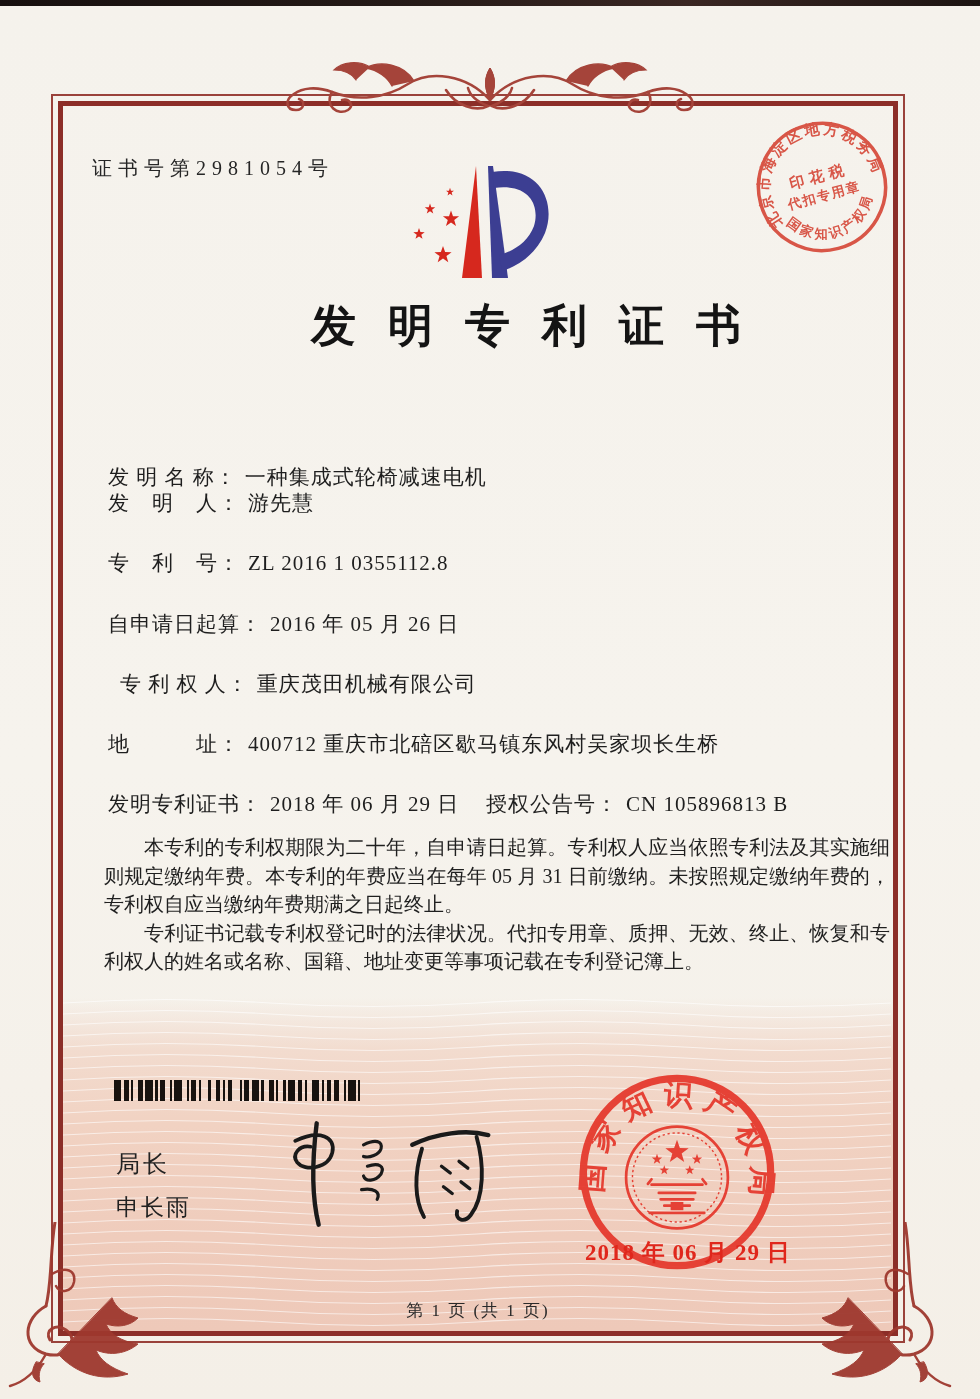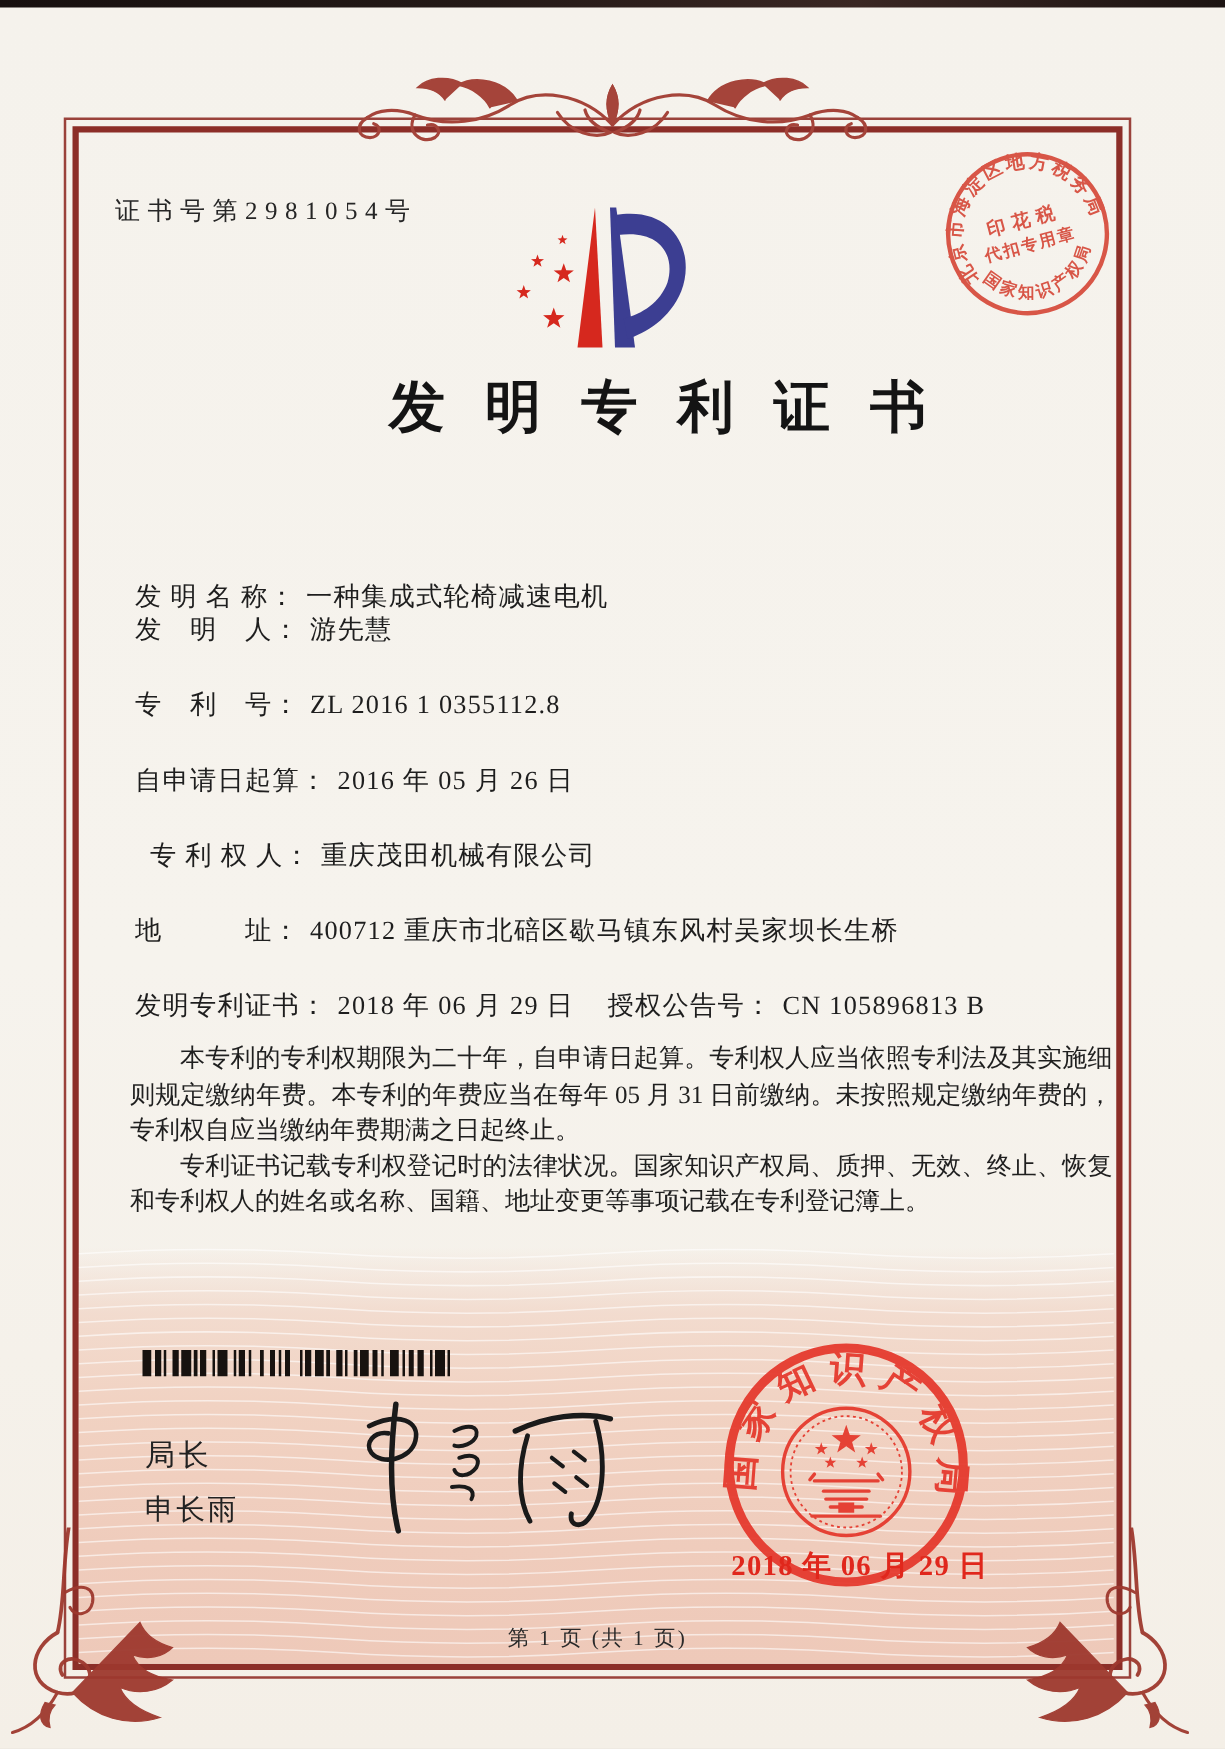--- a/index.html
+++ b/index.html
@@ -177,21 +177,21 @@
     <span>
       <span class="lab">发明专利证书：</span><span class="val">2018 年 06 月 29 日</span>
     </span>
     <span class="grant2">
       <span class="lab">授权公告号：</span><span class="val">CN 105896813 B</span>
     </span>
   </div>
 
   <div class="abs paras">
     <p>本专利的专利权期限为二十年，自申请日起算。专利权人应当依照专利法及其实施细则规定缴纳年费。本专利的年费应当在每年 05 月 31 日前缴纳。未按照规定缴纳年费的，专利权自应当缴纳年费期满之日起终止。</p>
-    <p>专利证书记载专利权登记时的法律状况。国家知识产权局、质押、无效、终止、恢复和专利权人的姓名或名称、国籍、地址变更等事项记载在专利登记簿上。</p>
+    <p>专利证书记载专利权登记时的法律状况。代扣专用章、质押、无效、终止、恢复和专利权人的姓名或名称、国籍、地址变更等事项记载在专利登记簿上。</p>
   </div>
 
   <div class="abs barcode" id="barcode"><i style="width: 7.27px;"></i><i style="width: 2.42px; background: transparent;"></i><i style="width: 4.85px;"></i><i style="width: 2.42px; background: transparent;"></i><i style="width: 2.42px;"></i><i style="width: 4.85px; background: transparent;"></i><i style="width: 4.85px;"></i><i style="width: 2.42px; background: transparent;"></i><i style="width: 7.27px;"></i><i style="width: 2.42px; background: transparent;"></i><i style="width: 2.42px;"></i><i style="width: 2.42px; background: transparent;"></i><i style="width: 4.85px;"></i><i style="width: 4.85px; background: transparent;"></i><i style="width: 2.42px;"></i><i style="width: 2.42px; background: transparent;"></i><i style="width: 7.27px;"></i><i style="width: 4.85px; background: transparent;"></i><i style="width: 2.42px;"></i><i style="width: 2.42px; background: transparent;"></i><i style="width: 4.85px;"></i><i style="width: 2.42px; background: transparent;"></i><i style="width: 2.42px;"></i><i style="width: 7.27px; background: transparent;"></i><i style="width: 2.42px;"></i><i style="width: 4.85px; background: transparent;"></i><i style="width: 4.85px;"></i><i style="width: 2.42px; background: transparent;"></i><i style="width: 2.42px;"></i><i style="width: 2.42px; background: transparent;"></i><i style="width: 4.85px;"></i><i style="width: 7.27px; background: transparent;"></i><i style="width: 2.42px;"></i><i style="width: 2.42px; background: transparent;"></i><i style="width: 4.85px;"></i><i style="width: 2.42px; background: transparent;"></i><i style="width: 7.27px;"></i><i style="width: 2.42px; background: transparent;"></i><i style="width: 2.42px;"></i><i style="width: 4.85px; background: transparent;"></i><i style="width: 4.85px;"></i><i style="width: 2.42px; background: transparent;"></i><i style="width: 2.42px;"></i><i style="width: 4.85px; background: transparent;"></i><i style="width: 2.42px;"></i><i style="width: 2.42px; background: transparent;"></i><i style="width: 7.27px;"></i><i style="width: 2.42px; background: transparent;"></i><i style="width: 4.85px;"></i><i style="width: 2.42px; background: transparent;"></i><i style="width: 2.42px;"></i><i style="width: 4.85px; background: transparent;"></i><i style="width: 7.27px;"></i><i style="width: 2.42px; background: transparent;"></i><i style="width: 2.42px;"></i><i style="width: 2.42px; background: transparent;"></i><i style="width: 4.85px;"></i><i style="width: 2.42px; background: transparent;"></i><i style="width: 4.85px;"></i><i style="width: 4.85px; background: transparent;"></i><i style="width: 2.42px;"></i><i style="width: 2.42px; background: transparent;"></i><i style="width: 7.27px;"></i><i style="width: 2.42px; background: transparent;"></i><i style="width: 2.42px;"></i><i style="width: 4.85px; background: transparent;"></i></div>
 
   <div class="abs director-title">局长</div>
   <div class="abs director-name">申长雨</div>
 
   <svg class="abs signature" viewBox="0 0 240 122">
     <g fill="none" stroke="#1a1a1a" stroke-linecap="round">
       <path d="M52,8 C48,40 46,80 54,112" stroke-width="4.5"></path>

